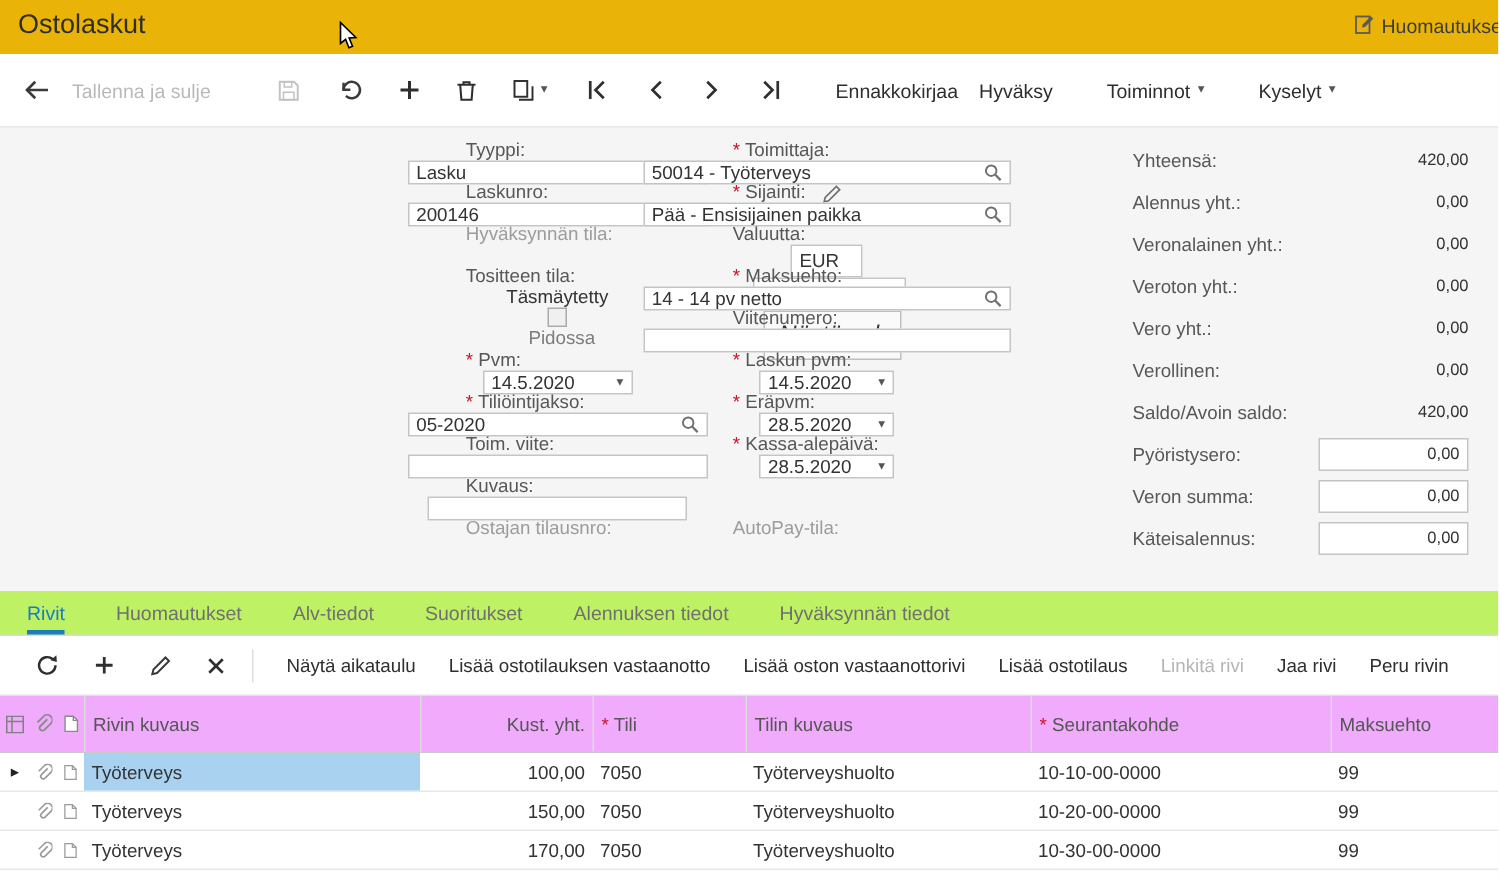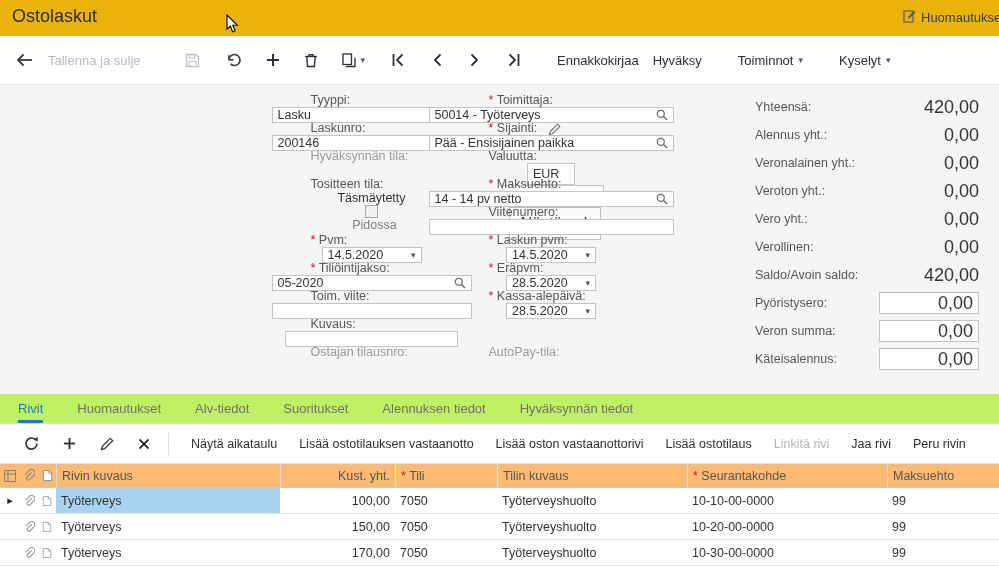--- a/index.html
+++ b/index.html
@@ -42,42 +42,42 @@
   .fld .ic { margin-left:auto; display:flex; align-items:center; cursor:pointer; flex:none; }
   .fld .caret { margin-left:auto; }
   .plainval { font-size:12.5px; color:#333; }
   .checkbox { width:13px; height:13px; border:1px solid #ababab; background:#f0f0f0; flex:none; }
   .cb-label { font-size:12.5px; color:#7c7c7c; margin-left:6px; }
   .btn { height:33px; border:1px solid #bfbfbf; background:#fafafa; display:flex; align-items:center;
          justify-content:center; font-size:16px; color:#333; padding:0 9px; cursor:pointer; flex:none;font-style:italic; }
   .pencil-out { margin-left:6px; display:flex; align-items:center; cursor:pointer; }
   .trow { display:flex; align-items:center; justify-content:space-between; height:28px; }
   .tlabel { font-size:12.5px; color:#575757; white-space:nowrap; }
-  .tval { font-size:18px; color:#333; }
+  .tval { font-size:11px; color:#333; }
   .tval.boxed { width:100px; height:22px; border:1px solid #c4c4c4; background:#fff; display:flex;
                 align-items:center; justify-content:flex-end; padding:0 5px; }
 
   
   .tabs { position:absolute; top:394px; left:0; width:100%; height:30px; display:flex; align-items:stretch;
           padding-left:18px; border-bottom:1px solid #dadada; background:#bef264; }
   .tab { display:flex; align-items:center; margin-right:34px; font-size:13px; color:#707070; cursor:pointer;
          border-bottom:3px solid transparent; padding-top:3px; white-space:nowrap; }
   .tab.active { color:#1a7dc0; border-bottom-color:#1a7dc0; }
 
   
   .gtoolbar { position:absolute; top:424px; left:0; width:100%; height:40px; display:flex; align-items:center;
               background:#fff; border-bottom:1px solid #e2e2e2; overflow:hidden; }
   .gt-icon { display:flex; align-items:center; cursor:pointer; flex:none; }
   .gt-text { font-size:12.5px; color:#2e2e2e; margin-left:22px; white-space:nowrap; cursor:pointer; flex:none; }
   .gt-text.disabled { color:#b5b5b5; cursor:default; }
   .vsep { width:1px; height:22px; background:#ddd; margin-left:18px; flex:none; }
 
   
   .grid { position:absolute; top:464px; left:0; width:100%; }
-  .ghead { display:flex; height:24px; background:#fdba74; border-bottom:1px solid #c9c9c9; align-items:stretch;
+  .ghead { display:flex; height:38px; background:#f0abfc; border-bottom:1px solid #c9c9c9; align-items:stretch;
            font-size:12.5px; color:#555; }
   .ghead > div { display:flex; align-items:center; }
   .gcell { display:flex; align-items:center; padding:0 5px; overflow:hidden; white-space:nowrap; }
   .gc0{width:20px;justify-content:center;padding:0}
   .gc1{width:18px;justify-content:center;padding:0}
   .gc2{width:18px;justify-content:center;padding:0}
   .gc3{width:224px}
   .gc4{width:115px;justify-content:flex-end}
   .gc5{width:102px}
   .gc6{width:190px}

